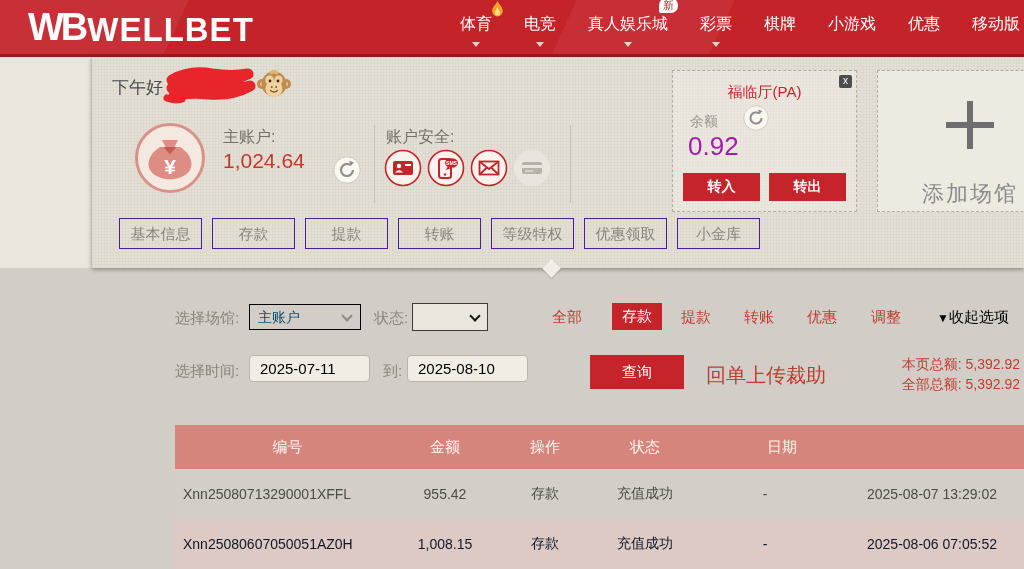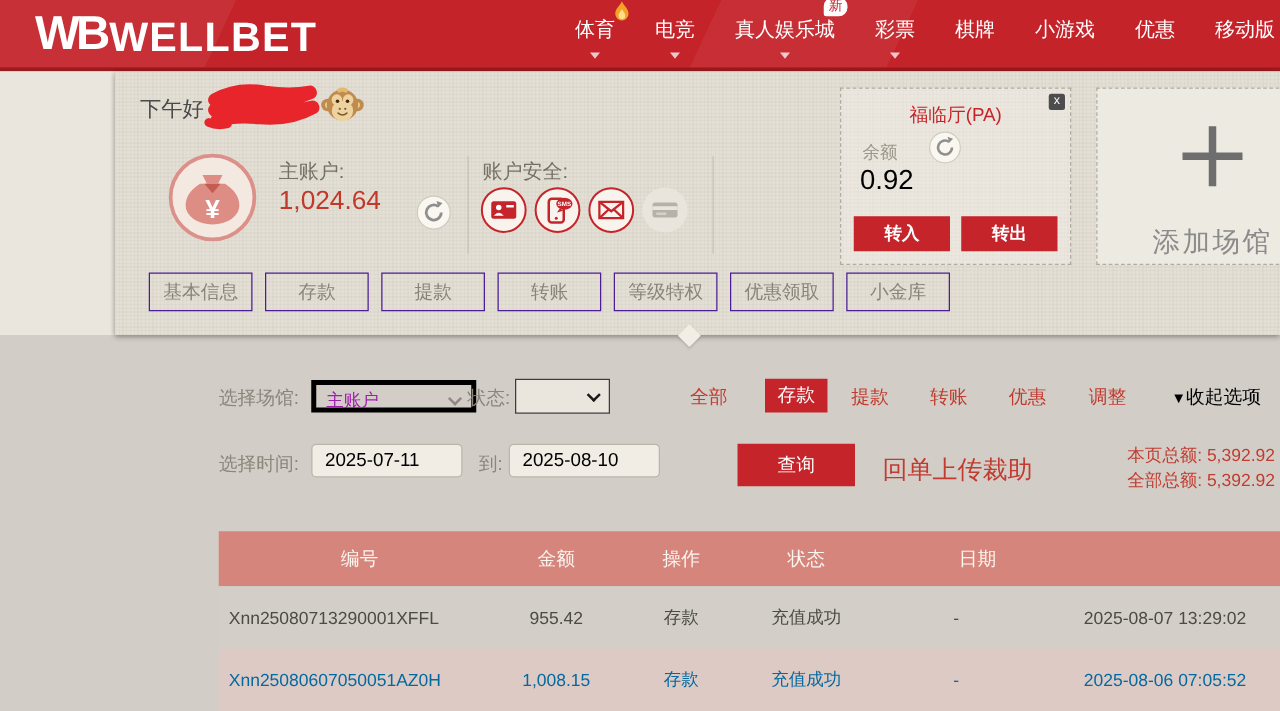--- a/index.html
+++ b/index.html
@@ -46,57 +46,57 @@
   .security-label { position:absolute; left:386px; top:127px; font-size:16px; color:#756f65; }
   .security-icons { position:absolute; left:384px; top:149px; display:flex; gap:5px; }
   .security-icons svg { cursor:pointer; }
 
   
   .venue-card { position:absolute; left:672px; top:70px; width:185px; height:142px; border:1px dashed #b1aca1; background:rgba(250,247,240,0.35); }
   .venue-close { position:absolute; top:4px; right:4px; width:13px; height:13px; background:#4d4d4d; color:#fff; font-size:10px; line-height:12px; text-align:center; border-radius:2px; cursor:pointer; }
   .venue-title { position:absolute; left:0; right:0; top:12px; text-align:center; color:#c5242a; font-size:15px; }
   .venue-balance-label { position:absolute; left:17px; top:42px; font-size:14px; color:#9b958a; }
   .refresh-venue { position:absolute; left:70px; top:34px; cursor:pointer; }
-  .venue-balance { position:absolute; left:15px; top:60px; font-size:22px; color:#000000; }
+  .venue-balance { position:absolute; left:15px; top:60px; font-size:26px; color:#a21caf; }
   .venue-btn { position:absolute; bottom:10px; width:77px; height:28px; background:#c5242a; color:#fff; font-size:14px; font-weight:bold; border:none; cursor:pointer; }
   .btn-in { left:10px; } .btn-out { left:96px; }
 
   
   .add-venue { position:absolute; left:877px; top:70px; width:186px; height:142px; border:1px dashed #b1aca1; background:#edeae2; cursor:pointer; }
   .plus-wrap { position:absolute; left:0; right:0; top:28px; text-align:center; }
   .add-venue-label { position:absolute; left:0; right:0; top:108px; text-align:center; font-size:22px; color:#8b8b8b; letter-spacing:2px; }
 
   
   .tabs { position:absolute; left:119px; top:218px; display:flex; gap:10px; }
   .tab { width:83px; height:31px; line-height:29px; text-align:center; border:1px solid #4c1d95; color:#89847a; font-size:15px; cursor:pointer; }
   .tab.active { background:#c5242a; border-color:#c5242a; color:#fff; }
 
   
   .flabel { position:absolute; font-size:15px; color:#8b867c; }
-  .venue-select { position:absolute; left:249px; top:304px; width:132px; height:26px; border:4px solid #000000; color:#a21caf; font-size:14px; line-height:24px; padding-left:8px; cursor:pointer; }
+  .venue-select { position:absolute; left:249px; top:304px; width:112px; height:26px; border:1px solid #000000; color:#0c4a6e; font-size:14px; line-height:24px; padding-left:8px; cursor:pointer; }
   .venue-select .chev { position:absolute; right:9px; top:7px; width:8px; height:8px; border-right:2px solid #8f8a80; border-bottom:2px solid #8f8a80; transform:rotate(45deg); }
   .status-select { position:absolute; left:412px; top:303px; width:76px; height:28px; border:1px solid #3c3c3c; background:#eae6de; cursor:pointer; }
   .status-select .chev { position:absolute; right:8px; top:8px; width:8px; height:8px; border-right:2px solid #1a1a1a; border-bottom:2px solid #1a1a1a; transform:rotate(45deg); }
   .type-link { position:absolute; top:308px; font-size:15px; color:#c23b30; cursor:pointer; }
   .type-link.active { top:303px; background:#c5242a; color:#fff; padding:4px 10px; }
   .collapse-link { position:absolute; left:937px; top:308px; font-size:15px; color:#000000; cursor:pointer; }
   .collapse-link .tri { font-size:12px; }
 
   
   .date-input { position:absolute; top:355px; width:121px; height:27px; background:#f1ede5; border:1px solid #bab5ab; border-radius:4px; padding-left:10px; font-size:15px; color:#000000; font-family:inherit; }
   .query-btn { position:absolute; left:590px; top:355px; width:94px; height:34px; background:#c5242a; color:#fff; font-size:15px; border:none; cursor:pointer; }
   .receipt-link { position:absolute; left:706px; top:362px; font-size:20px; color:#c23b30; cursor:pointer; }
   .totals { position:absolute; right:4px; top:354px; text-align:right; font-size:14px; color:#c23b30; line-height:20px; }
 
   
   .htable { position:absolute; left:175px; top:425px; width:849px; }
   .trow { display:flex; align-items:center; }
   .trow.head { height:44px; background:#d5857c; color:#fbf5ef; font-size:15px; }
   .trow.r0 { height:50px; background:#d3cfc8; color:#4b4a45; font-size:14px; }
-  .trow.r1 { height:50px; background:#ddcac4; color:#0369a1; font-size:14px; }
+  .trow.r1 { height:50px; background:#ddcac4; color:#0f172a; font-size:14px; }
   .c0 { width:225px; padding-left:8px; text-align:left; }
   .head .c0 { text-align:center; padding-left:0; }
   .c1 { width:90px; text-align:center; }
   .c2 { width:110px; text-align:center; }
   .c3 { width:90px; text-align:center; }
   .c4 { width:150px; text-align:center; }
   .c5 { width:184px; text-align:center; }
 </style>
 </head>
 <body>

